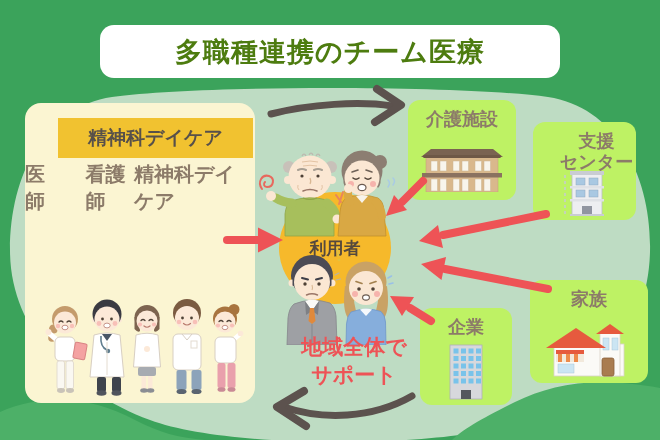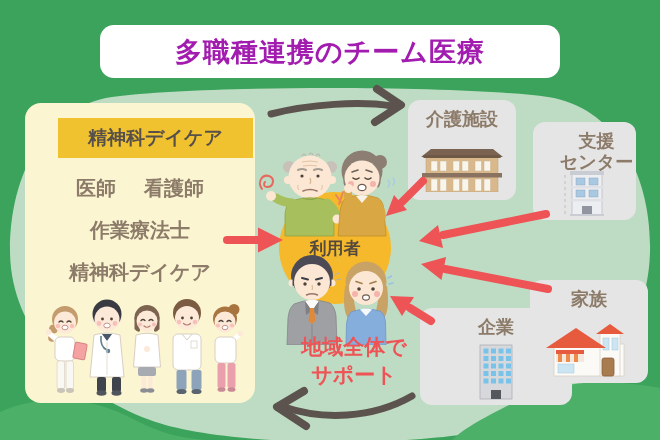--- a/index.html
+++ b/index.html
@@ -10,56 +10,56 @@
   }
   svg{display:block;}
   .abs{position:absolute;}
   #bg-svg{position:absolute;left:0;top:0;z-index:0;}
   
   .title-box{
     left:100px; top:25px; width:460px; height:53px;
     background:#FFFFFF; border-radius:14px; z-index:4;
     display:flex; align-items:center; justify-content:center;
   }
-  .title-text{font-size:27px; font-weight:bold; color:#a21caf; letter-spacing:1px;}
+  .title-text{font-size:27px; font-weight:bold; color:#4d7c0f; letter-spacing:1px;}
   
   .left-panel{
     left:25px; top:103px; width:230px; height:300px;
     background:#FBF5D2; border-radius:16px; z-index:2;
   }
   .panel-header{
     position:absolute; left:33px; top:15px; width:195px; height:40px;
     background:#F1C230; display:flex; align-items:center; justify-content:center;
   }
   .panel-header span{font-size:19px; font-weight:bold; color:#57504A;}
-  .roles{position:absolute; left:0; top:64px; width:230px; display:flex; flex-direction:column; align-items:center;}
+  .roles{position:absolute; left:0; top:64px; width:230px; display:flex; flex-direction:row; align-items:center;}
   .role-row{height:42px; display:flex; align-items:center; justify-content:center; gap:28px;
     font-size:20px; font-weight:600; color:#8C7B69;}
   .staff-svg{position:absolute; left:5px; top:186px;}
   
   .user-circle{
     left:279px; top:192px; width:112px; height:112px; border-radius:50%;
     background:#F6B92B; z-index:1;
     display:flex; align-items:center; justify-content:center;
   }
   .user-circle span{font-size:17px; font-weight:600; color:#55493D;}
   .users-svg{left:256px; top:140px; z-index:3; pointer-events:none;}
   .support-text{
     left:262px; top:333px; width:160px; z-index:3;
     text-align:center; font-size:21px; font-weight:bold; color:#EE5356; line-height:28px;
   }
   
-  .node-box{background:#e5e5e5; border-radius:12px; z-index:2;}
+  .node-box{background:#bef264; border-radius:12px; z-index:2;}
   .node-label{
     position:absolute; left:0; top:8px; width:100%;
     text-align:center; font-size:18px; font-weight:600; color:#8C7B69; line-height:21px;
   }
   .box-kaigo{left:408px; top:100px; width:108px; height:100px;}
   .box-shien{left:533px; top:122px; width:103px; height:98px;}
-  .box-kigyo{left:420px; top:308px; width:108px;  height:97px;padding-left:44px;}
+  .box-kigyo{left:420px; top:308px; width:92px;  height:97px;}
   .box-kazoku{left:530px; top:280px; width:118px; height:103px;}
   .node-icon{position:absolute; left:50%; transform:translateX(-50%);}
   .icon-kaigo{bottom:8px;}
   .icon-shien{bottom:3px;}
   .icon-kigyo{bottom:4px;}
   .icon-kazoku{bottom:5px;}
   .preline{white-space:pre-line;padding-left:12px;}
   #arrow-svg{position:absolute; left:0; top:0; z-index:5; pointer-events:none;}
 </style>
 </head>
@@ -78,23 +78,20 @@
   </div>
 
   <div class="abs left-panel">
     <div class="panel-header">
       <span>精神科デイケア</span>
     </div>
     <div class="roles">
       <div class="role-row">
         <span>医師</span>
         <span>看護師</span>
-      </div>
-      <div class="role-row">
-        <span>作業療法士</span>
       </div>
       <div class="role-row">
         <span>精神科デイケア</span>
       </div>
     </div>
 
     <svg class="staff-svg" width="220" height="112" viewBox="0 0 218 112">
 
       <g>
         <circle cx="22.5" cy="40" r="4.5" fill="#C49B6C"></circle>

